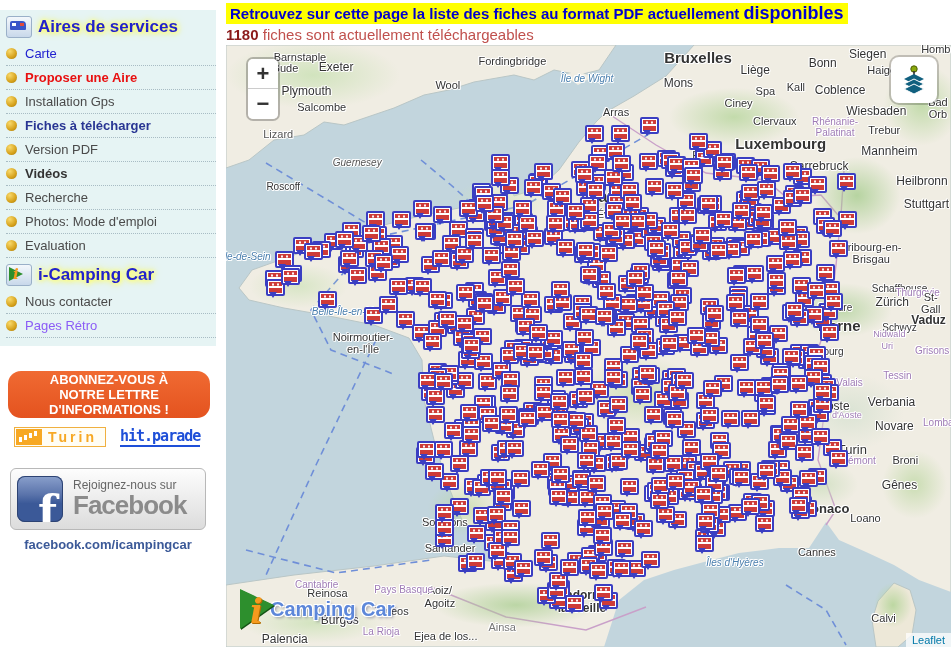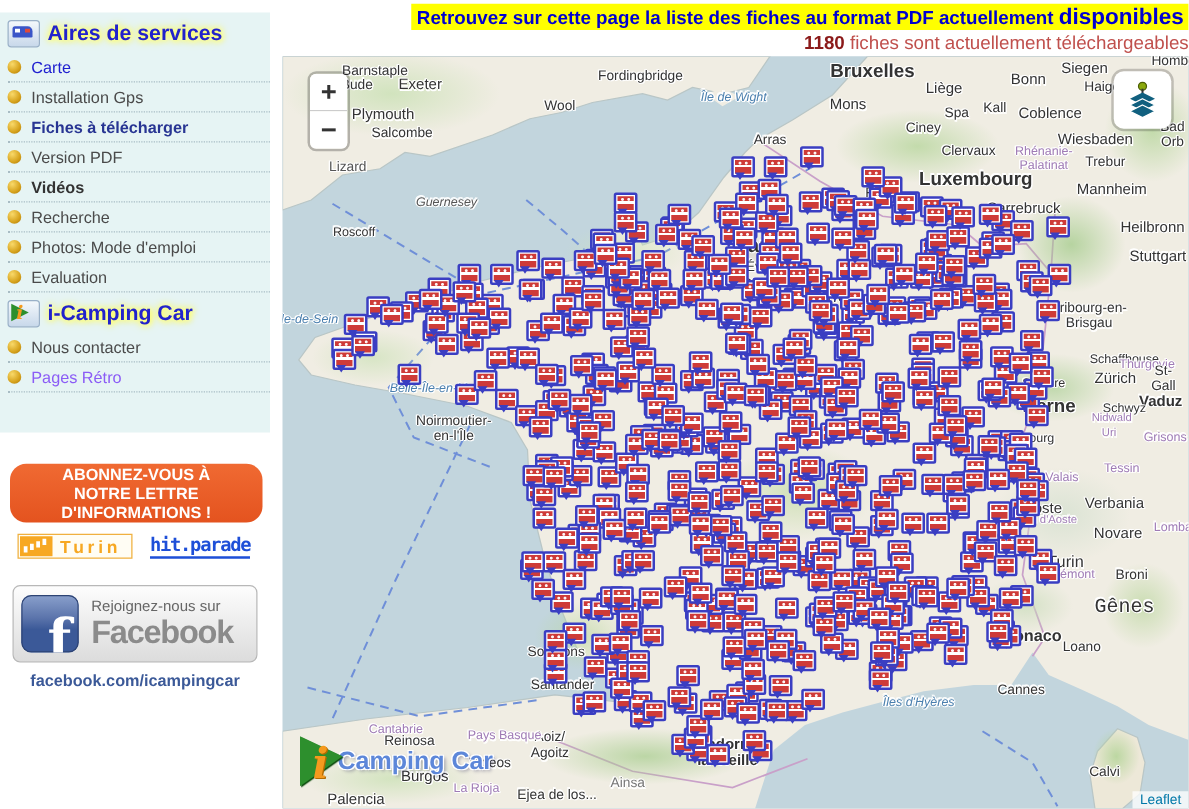--- a/index.html
+++ b/index.html
@@ -45,21 +45,21 @@
         padding:0 6px;box-sizing:border-box;cursor:pointer;}
   .flogo{width:46px;height:46px;border-radius:8px;flex:0 0 auto;position:relative;overflow:hidden;
         background:linear-gradient(180deg,#8aa0cc 0%,#5b74ab 40%,#3b5998 60%);box-shadow:inset 0 0 0 1px #2d4373;}
   .flogo span{position:absolute;right:6px;bottom:-12px;color:#fff;font-family:"DejaVu Serif",serif;
         font-weight:bold;font-size:44px;line-height:1;}
   .fbtexts .join{color:#666;font-size:12px;}
   .fbtexts .brand{color:#8b8b8b;font-size:26px;font-weight:bold;letter-spacing:-1px;line-height:1.05;}
   .fburl{position:absolute;left:10px;top:537px;width:196px;text-align:center;color:#3b5998;
         font-weight:bold;font-size:13px;cursor:pointer;}
   
-  .tophead{position:absolute;left:226px;top:0;width:725px;height:45px;text-align:right;}
+  .tophead{position:absolute;left:226px;top:0;width:725px;height:45px;text-align:left;}
   .h1line{margin-top:3px;display:inline-block;background:#ffff00;padding:0 4px;
         color:#0000d0;font-weight:bold;font-size:15px;}
   .h1line .big{font-size:18px;}
   .h2line{font-size:15px;color:#c0504d;margin-top:2px;}
   .h2line .count{color:#8b1a1a;font-weight:bold;}
   
   .map{position:absolute;left:226px;top:45px;width:725px;height:602px;background:#c2d5dd;overflow:hidden;cursor:grab;}
   .map svg.base{position:absolute;left:0;top:0;}
   .blob{position:absolute;border-radius:50%;pointer-events:none;}
   .maplabel{position:absolute;transform:translate(-50%,-50%);white-space:pre-line;text-align:center;
@@ -109,20 +109,24 @@
       <div class="side-head">
         <span class="hicon">
           <span class="van"></span>
         </span>
         <span class="htext">Aires de services</span>
       </div>
       <ul class="menu">
         <li>
           <span class="bullet"></span>
           <span class="lbl" style="color: rgb(32, 32, 208);">Carte</span>
+        </li>
+        <li>
+          <span class="bullet"></span>
+          <span class="lbl" style="color: rgb(232, 16, 16); font-weight: bold;">Proposer une Aire</span>
         </li>
         <li>
           <span class="bullet"></span>
           <span class="lbl" style="color: rgb(74, 74, 74);">Installation Gps</span>
         </li>
         <li>
           <span class="bullet"></span>
           <span class="lbl" style="color: rgb(40, 53, 147); font-weight: bold;">Fiches à télécharger</span>
         </li>
         <li>
@@ -283,21 +287,21 @@
         <div class="maplabel" style="left: 86%; top: 55.9%; font-size: 10px; color: rgb(159, 123, 181);">Valais</div>
         <div class="maplabel" style="left: 92.6%; top: 54.9%; font-size: 10px; color: rgb(159, 123, 181);">Tessin</div>
         <div class="maplabel" style="left: 83.9%; top: 60.2%; font-size: 12px;">Aoste</div>
         <div class="maplabel" style="left: 84.6%; top: 61.7%; font-size: 9px; color: rgb(159, 123, 181);">Val d'Aoste</div>
         <div class="maplabel" style="left: 91.8%; top: 59.5%; font-size: 12px;">Verbania</div>
         <div class="maplabel" style="left: 92.2%; top: 63.4%; font-size: 12px;">Novare</div>
         <div class="maplabel" style="left: 99.4%; top: 62.7%; font-size: 10px; color: rgb(159, 123, 181);">Lombardie</div>
         <div class="maplabel" style="left: 86.4%; top: 67.2%; font-size: 13px;">Turin</div>
         <div class="maplabel" style="left: 87.1%; top: 69%; font-size: 10px; color: rgb(159, 123, 181);">Piémont</div>
         <div class="maplabel" style="left: 93.7%; top: 69%; font-size: 11px;">Broni</div>
-        <div class="maplabel" style="left: 92.9%; top: 73.3%; font-size: 16px; font-family: Liberation Mono, monospace;">Gênes</div>
+        <div class="maplabel" style="left: 92.9%; top: 73.3%; font-size: 12px;">Gênes</div>
         <div class="maplabel" style="left: 88.2%; top: 78.5%; font-size: 11px;">Loano</div>
         <div class="maplabel" style="left: 82.6%; top: 77.1%; font-size: 13px; font-weight: bold;">Monaco</div>
         <div class="maplabel" style="left: 81.5%; top: 84.3%; font-size: 11px;">Cannes</div>
         <div class="maplabel" style="left: 70.2%; top: 85.9%; font-size: 10px; font-style: italic; color: rgb(74, 127, 174);">Îles d'Hyères</div>
         <div class="maplabel" style="left: 49.1%; top: 92.5%; font-size: 12px; font-weight: bold;">Andorre-
 la-Vieille</div>
         <div class="maplabel" style="left: 29.5%; top: 91.6%; font-size: 11px;">Aoiz/
 Agoitz</div>
         <div class="maplabel" style="left: 38.1%; top: 96.6%; font-size: 11px; color: rgb(119, 119, 119);">Ainsa</div>
         <div class="maplabel" style="left: 30.3%; top: 98.2%; font-size: 11px;">Ejea de los...</div>

